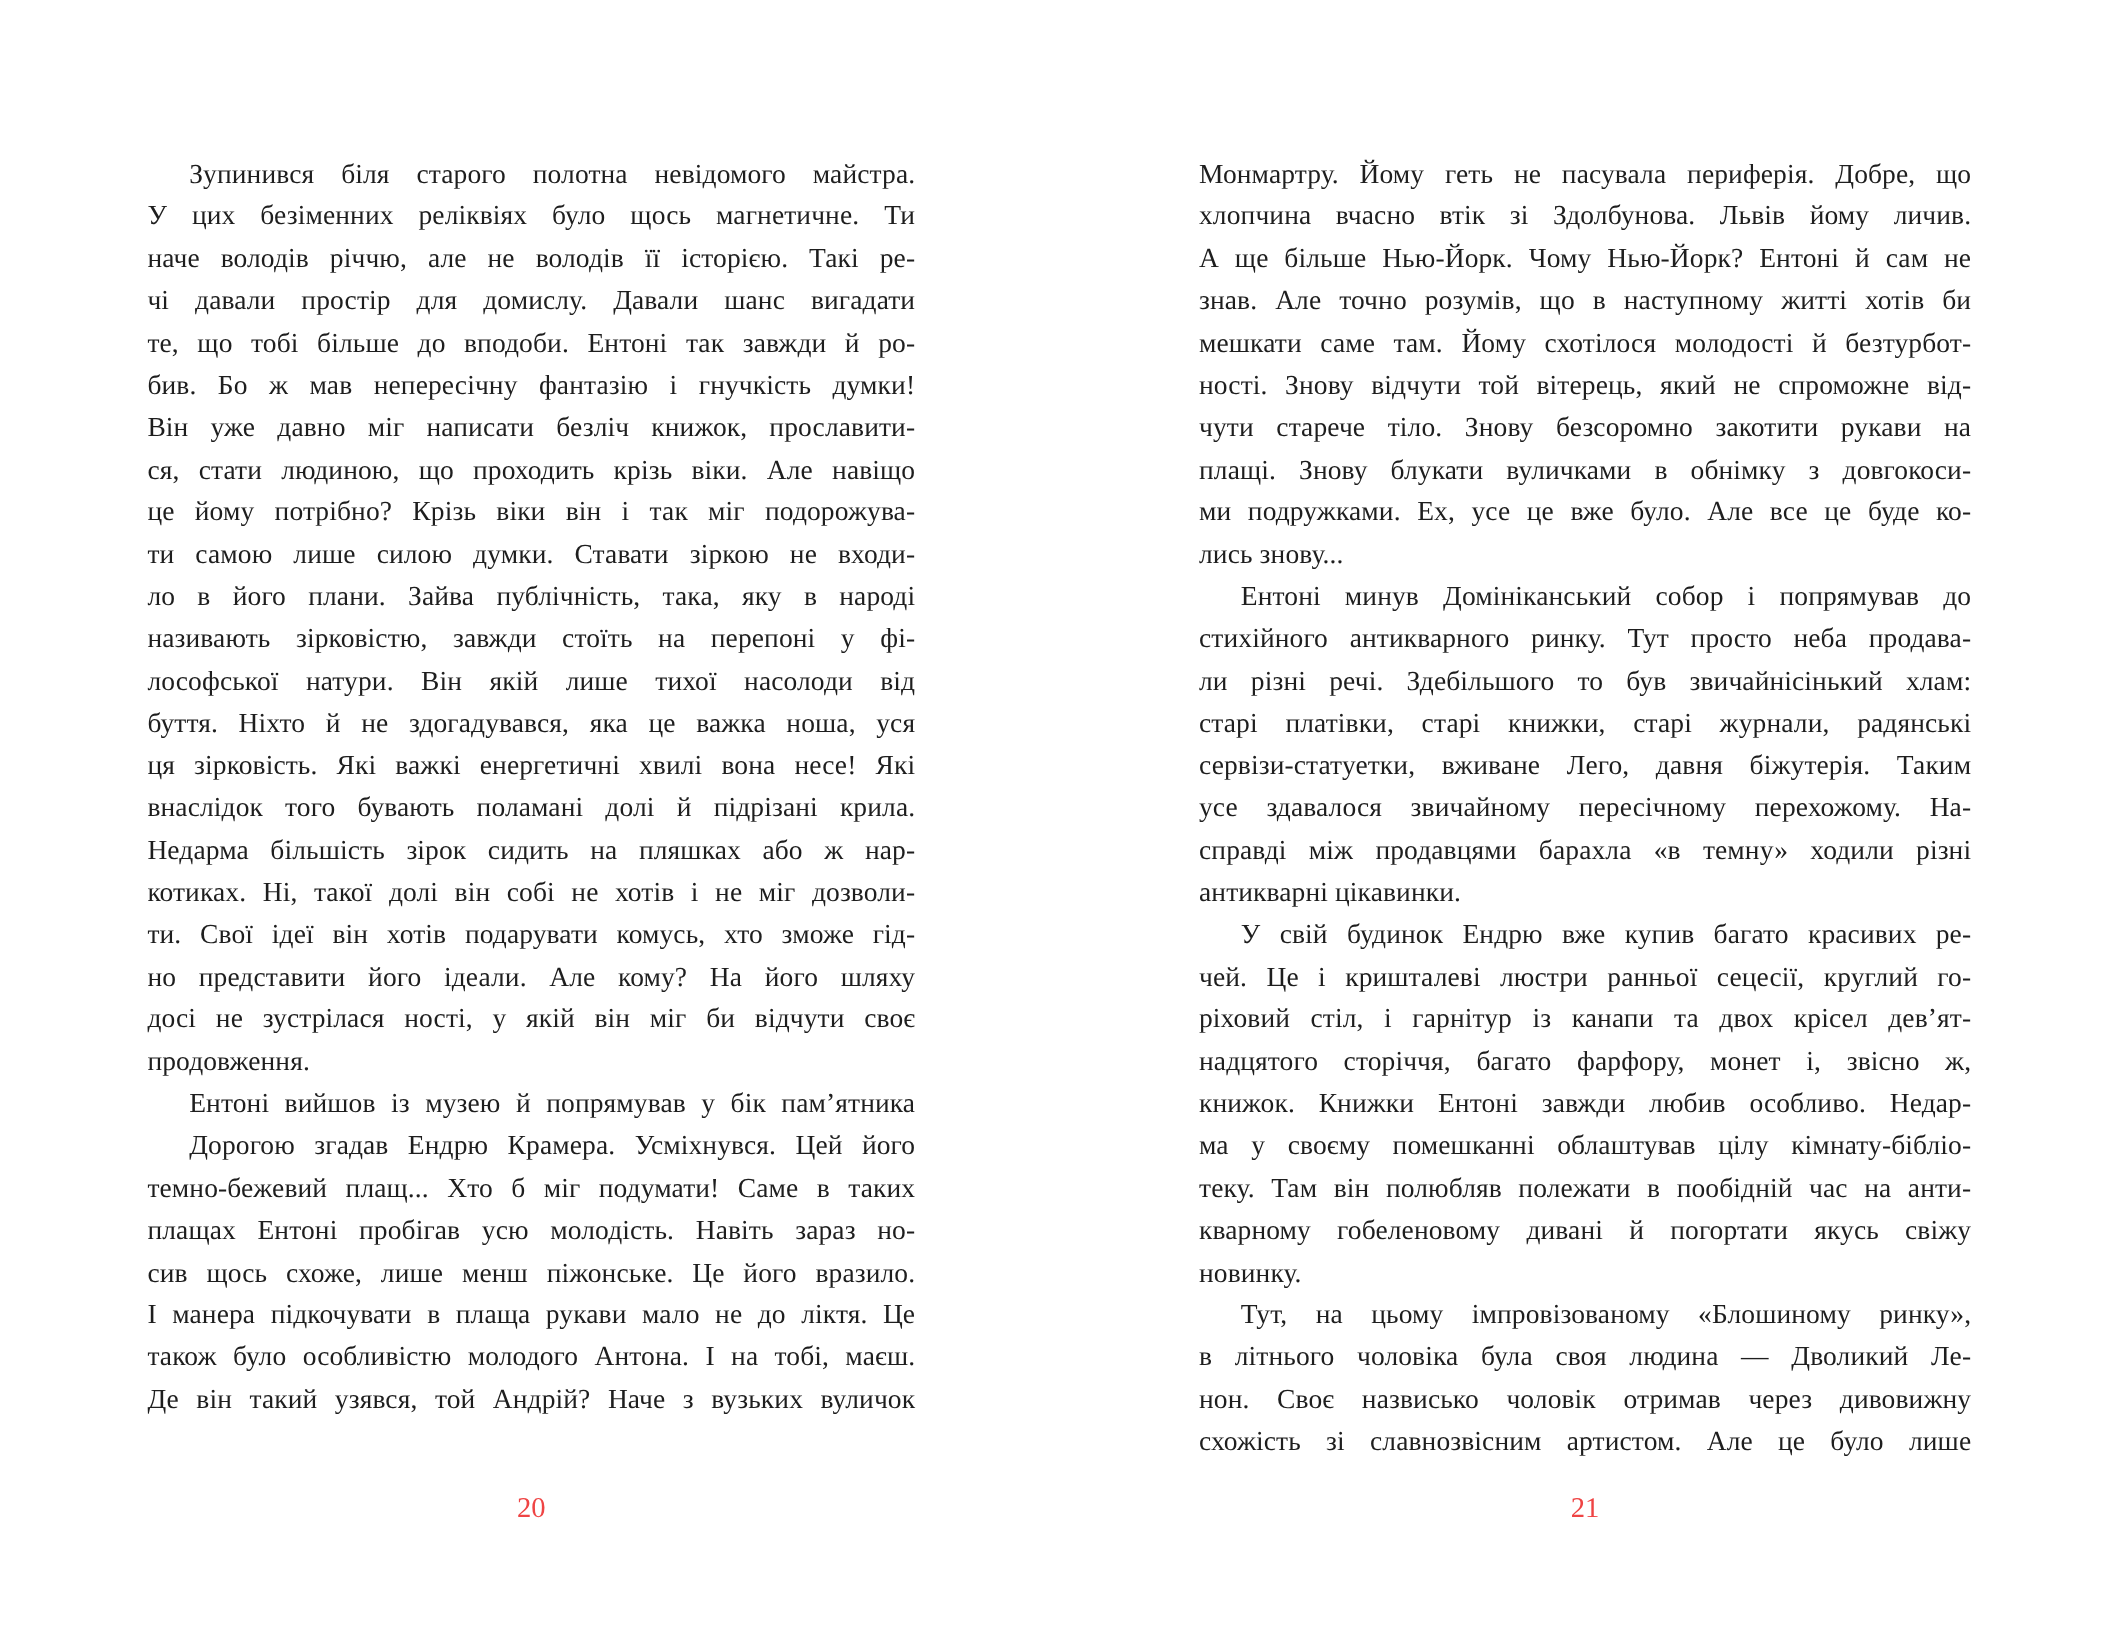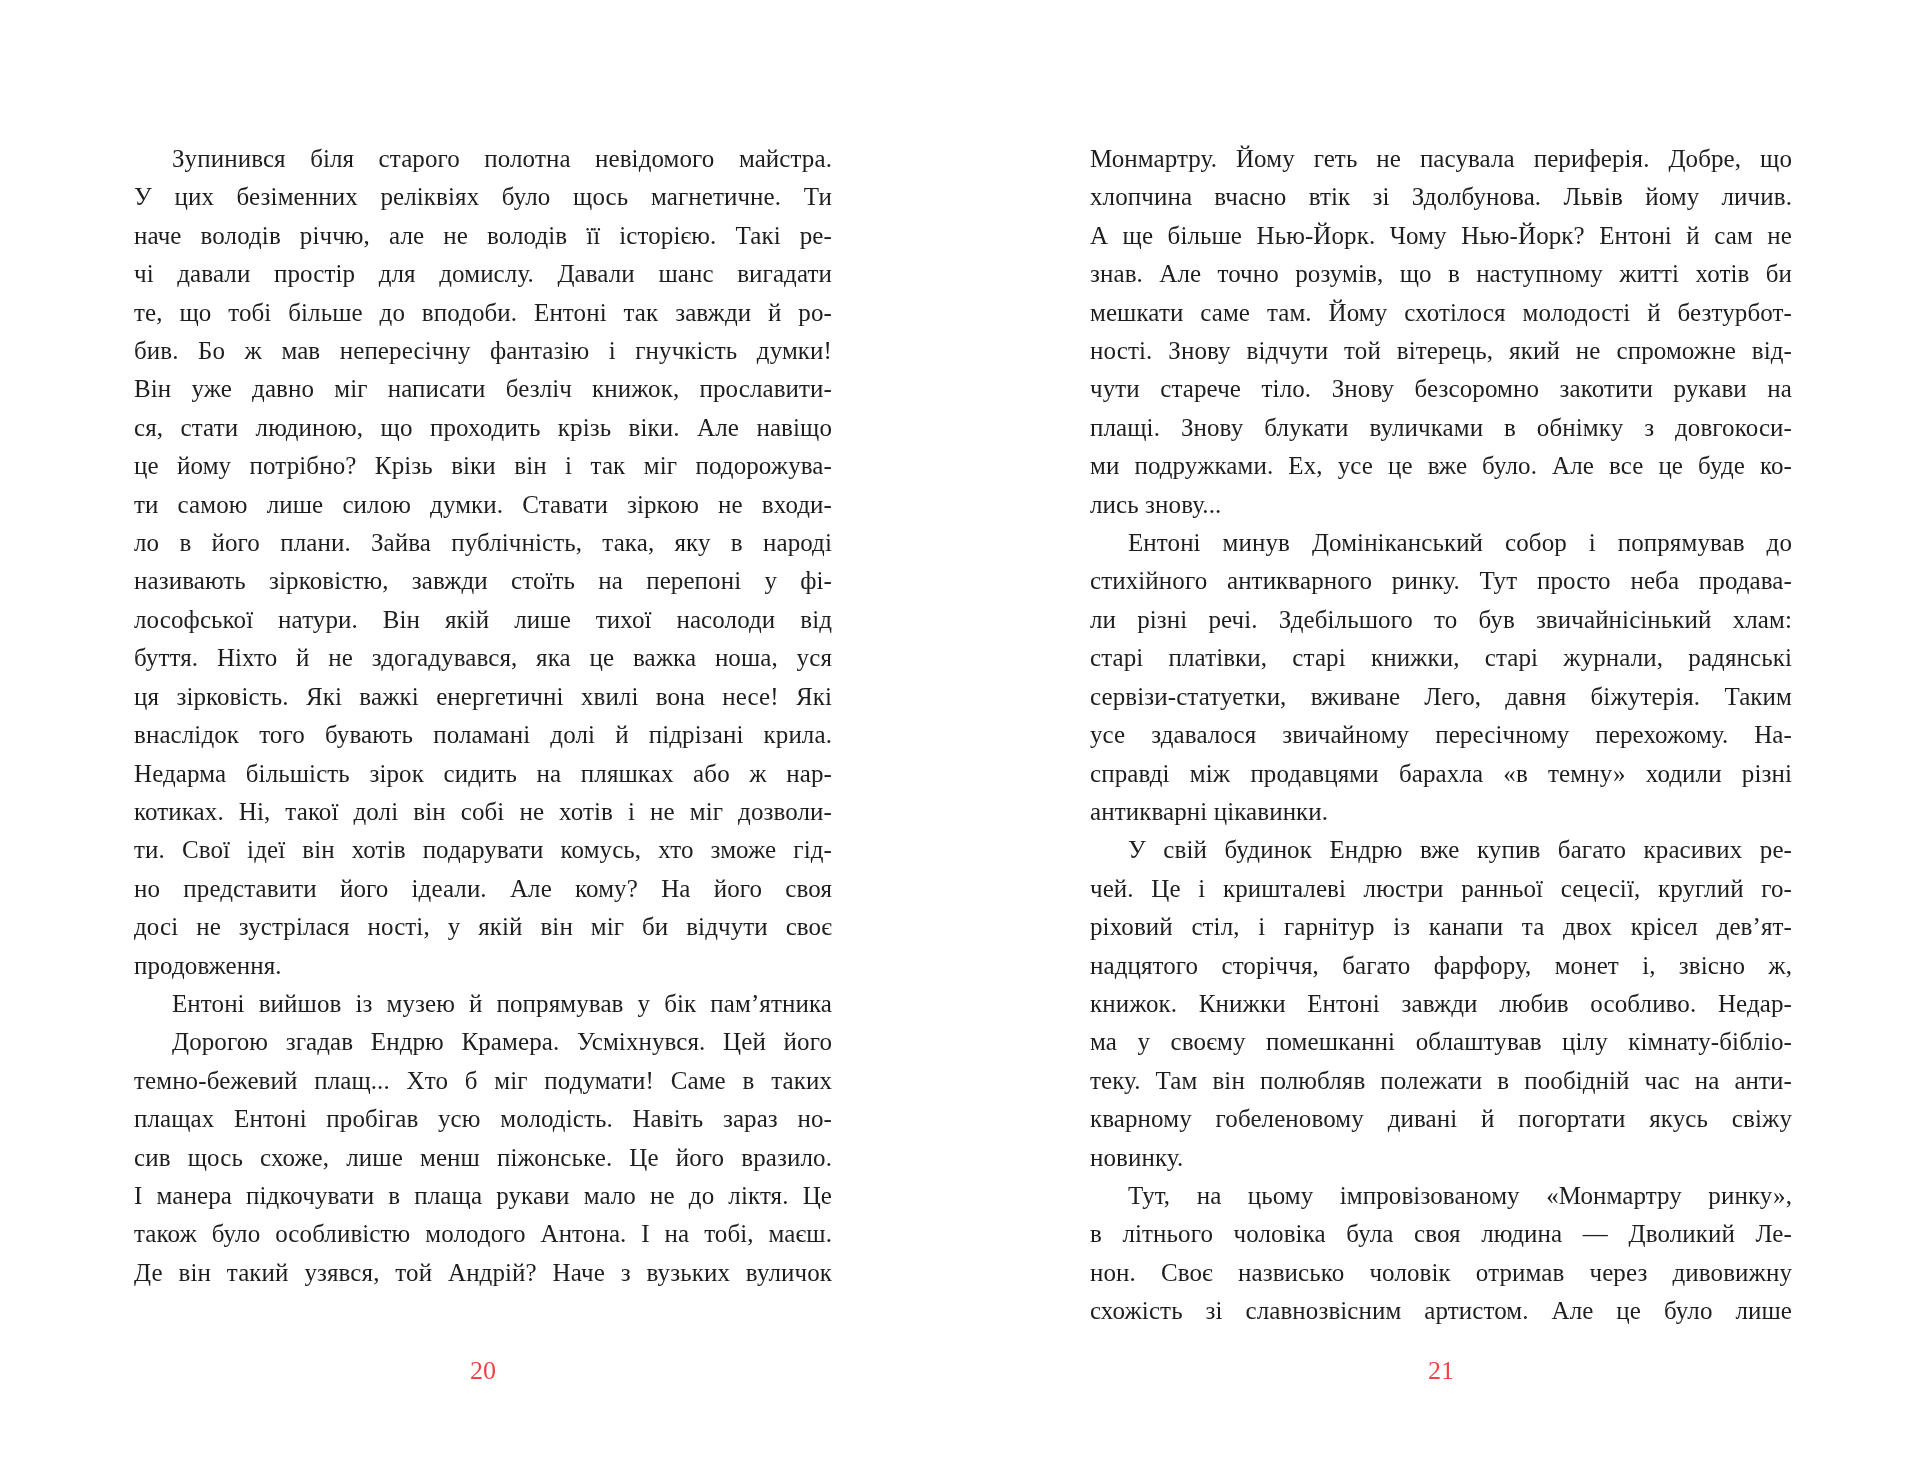--- a/index.html
+++ b/index.html
@@ -79,21 +79,21 @@
       <div class="line">ти самою лише силою думки. Ставати зіркою не входи-</div>
       <div class="line">ло в його плани. Зайва публічність, така, яку в народі</div>
       <div class="line">називають зірковістю, завжди стоїть на перепоні у фі-</div>
       <div class="line">лософської натури. Він якій лише тихої насолоди від</div>
       <div class="line">буття. Ніхто й не здогадувався, яка це важка ноша, уся</div>
       <div class="line">ця зірковість. Які важкі енергетичні хвилі вона несе! Які</div>
       <div class="line">внаслідок того бувають поламані долі й підрізані крила.</div>
       <div class="line">Недарма більшість зірок сидить на пляшках або ж нар-</div>
       <div class="line">котиках. Ні, такої долі він собі не хотів і не міг дозволи-</div>
       <div class="line">ти. Свої ідеї він хотів подарувати комусь, хто зможе гід-</div>
-      <div class="line">но представити його ідеали. Але кому? На його своя</div>
+      <div class="line">но представити його ідеали. Але кому? На його шляху</div>
       <div class="line">досі не зустрілася ності, у якій він міг би відчути своє</div>
       <div class="line parend">продовження.</div>
       <div class="line indent">Ентоні вийшов із музею й попрямував у бік пам’ятника</div>
       <div class="line indent">Дорогою згадав Ендрю Крамера. Усміхнувся. Цей його</div>
       <div class="line">темно-бежевий плащ... Хто б міг подумати! Саме в таких</div>
       <div class="line">плащах Ентоні пробігав усю молодість. Навіть зараз но-</div>
       <div class="line">сив щось схоже, лише менш піжонське. Це його вразило.</div>
       <div class="line">І манера підкочувати в плаща рукави мало не до ліктя. Це</div>
       <div class="line">також було особливістю молодого Антона. І на тобі, маєш.</div>
       <div class="line">Де він такий узявся, той Андрій? Наче з вузьких вуличок</div>
@@ -120,21 +120,21 @@
       <div class="line parend">антикварні цікавинки.</div>
       <div class="line indent">У свій будинок Ендрю вже купив багато красивих ре-</div>
       <div class="line">чей. Це і кришталеві люстри ранньої сецесії, круглий го-</div>
       <div class="line">ріховий стіл, і гарнітур із канапи та двох крісел дев’ят-</div>
       <div class="line">надцятого сторіччя, багато фарфору, монет і, звісно ж,</div>
       <div class="line">книжок. Книжки Ентоні завжди любив особливо. Недар-</div>
       <div class="line">ма у своєму помешканні облаштував цілу кімнату-бібліо-</div>
       <div class="line">теку. Там він полюбляв полежати в пообідній час на анти-</div>
       <div class="line">кварному гобеленовому дивані й погортати якусь свіжу</div>
       <div class="line parend">новинку.</div>
-      <div class="line indent">Тут, на цьому імпровізованому «Монмартру ринку»,</div>
+      <div class="line indent">Тут, на цьому імпровізованому «Блошиному ринку»,</div>
       <div class="line">в літнього чоловіка була своя людина — Дволикий Ле-</div>
       <div class="line">нон. Своє назвисько чоловік отримав через дивовижну</div>
       <div class="line">схожість зі славнозвісним артистом. Але це було лише</div>
     </div>
 
   <div class="page-number left">20</div>
 
   <div class="page-number right">21</div>
 
 </div>

